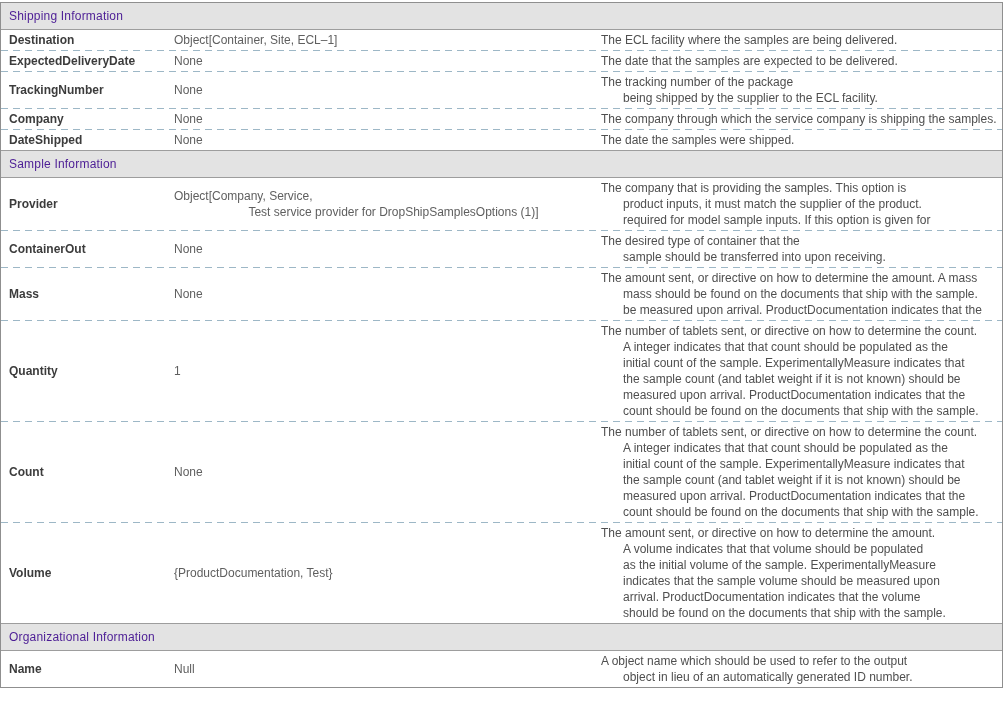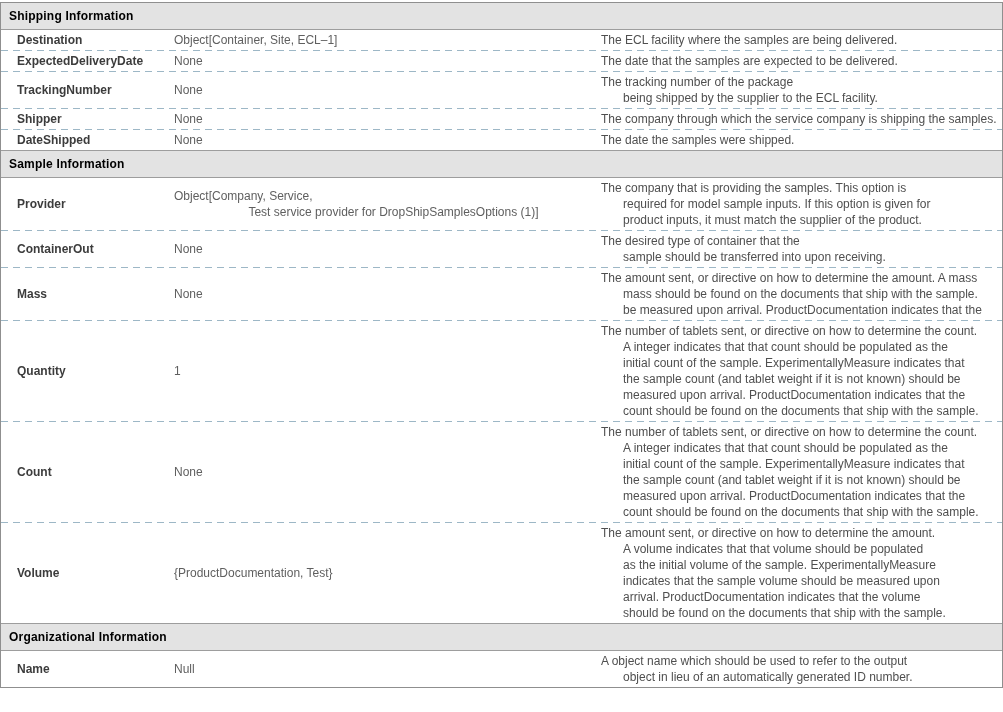--- a/index.html
+++ b/index.html
@@ -16,37 +16,37 @@
     background: #ffffff;
   }
   .section-header {
     background: #e3e3e3;
     border-bottom: 1px solid #9d9d9d;
     padding: 5px 8px 5px 8px;
     line-height: 16px;
   }
   .section-body + .section-header { border-top: 1px solid #9d9d9d; }
   .section-title {
-    font-weight: bold;
-    color: #000000;
+    font-weight: normal;
+    color: #4c1d95;
     letter-spacing: 0.2px;
   }
   .option-row {
     display: flex;
     align-items: stretch;
     padding: 1px 0;
   }
   .row-sep {
     height: 1px;
     background-image: repeating-linear-gradient(to right, #9db7c6 0 7px, transparent 7px 12px);
   }
   .col-name {
     width: 153px;
     flex: 0 0 153px;
-    padding-left: 16px;
+    padding-left: 8px;
     display: flex;
     align-items: center;
     font-weight: bold;
     color: #3c3c3c;
     line-height: 16px;
     white-space: nowrap;
   }
   .col-value {
     width: 427px;
     flex: 0 0 427px;
@@ -106,21 +106,21 @@
           <div class="vline">None</div>
         </div>
         <div class="col-desc">
           <div class="dline">The tracking number of the package</div>
           <div class="dline cont">being shipped by the supplier to the ECL facility.</div>
         </div>
       </div>
       <div class="row-sep"></div>
       <div class="option-row">
         <div class="col-name">
-          <span>Shipper</span>
+          <span>Company</span>
         </div>
         <div class="col-value">
           <div class="vline">None</div>
         </div>
         <div class="col-desc">
           <div class="dline">The company through which the service company is shipping the samples.</div>
         </div>
       </div>
       <div class="row-sep"></div>
       <div class="option-row">
@@ -140,22 +140,22 @@
       <div class="option-row">
         <div class="col-name">
           <span>Provider</span>
         </div>
         <div class="col-value">
           <div class="vline">Object[Company, Service,</div>
           <div class="vline cont">Test service provider for DropShipSamplesOptions (1)]</div>
         </div>
         <div class="col-desc">
           <div class="dline">The company that is providing the samples. This option is</div>
+          <div class="dline cont">product inputs, it must match the supplier of the product.</div>
           <div class="dline cont">required for model sample inputs. If this option is given for</div>
-          <div class="dline cont">product inputs, it must match the supplier of the product.</div>
         </div>
       </div>
       <div class="row-sep"></div>
       <div class="option-row">
         <div class="col-name">
           <span>ContainerOut</span>
         </div>
         <div class="col-value">
           <div class="vline">None</div>
         </div>

